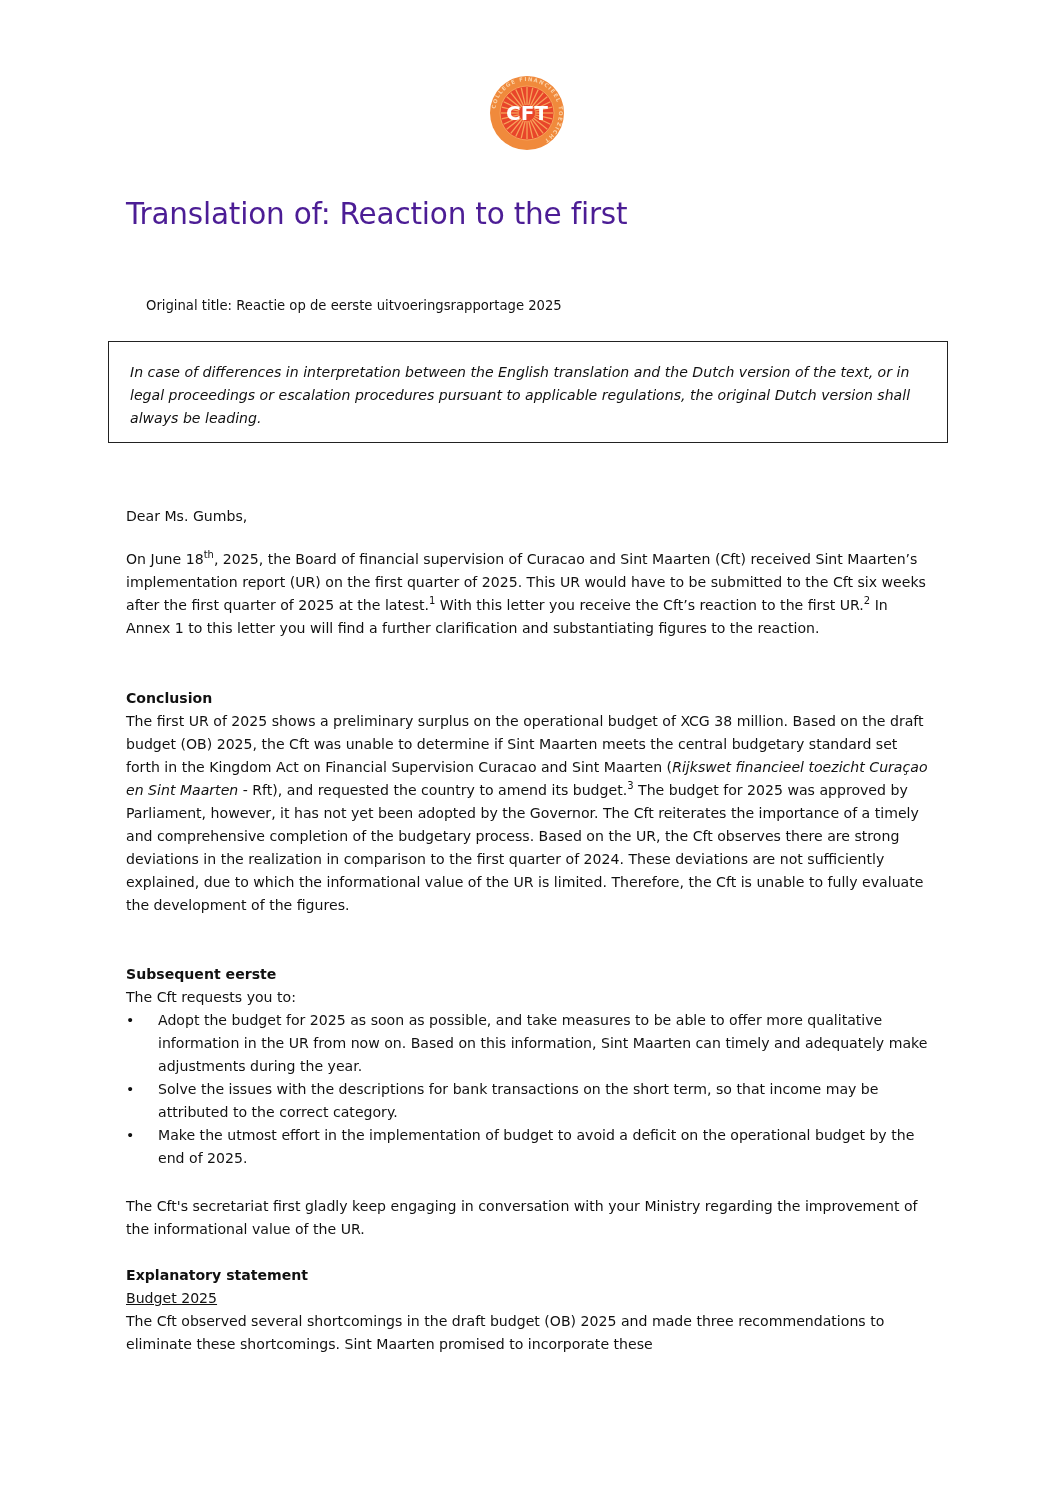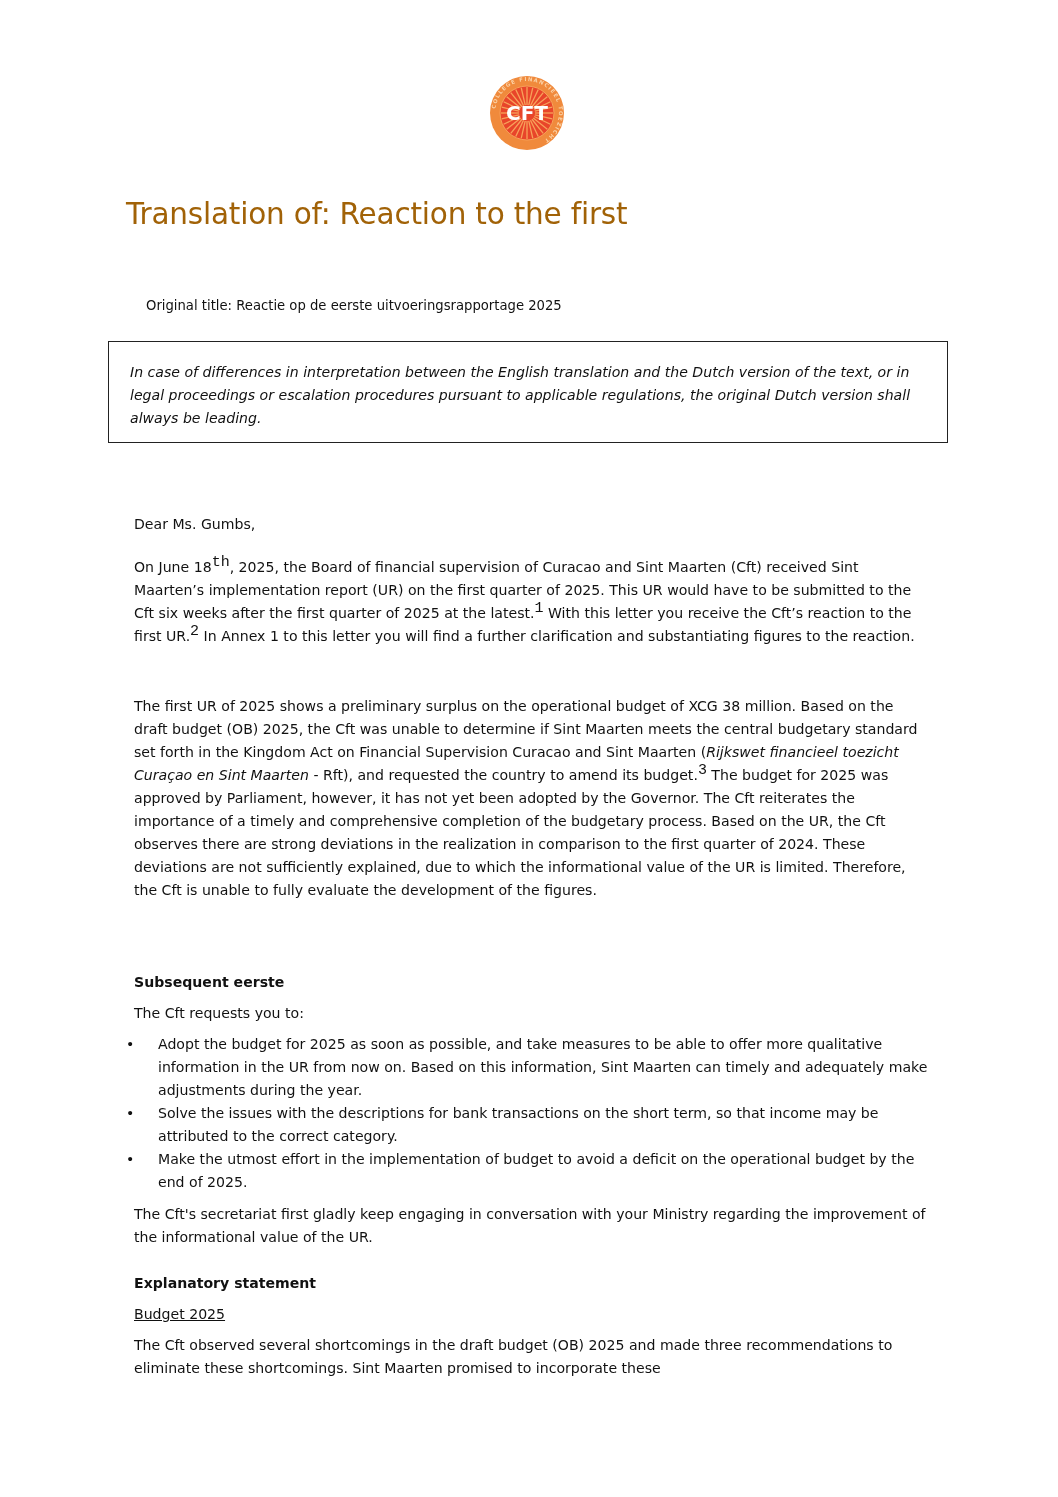--- a/index.html
+++ b/index.html
@@ -5,39 +5,39 @@
     html, body { margin: 0; padding: 0; background: #ffffff; }
     body {
       width: 1058px; height: 1497px; position: relative; overflow: hidden;
       font-family: "DejaVu Sans", sans-serif; color: #111111;
     }
     .page { position: absolute; left: 0; top: 0; width: 1058px; height: 1497px; }
     .logo { position: absolute; left: 489px; top: 75px; width: 76px; height: 76px; }
     .title {
       position: absolute; left: 126px; top: 196px; width: 800px;
       font-size: 29.5px; line-height: 36px; font-weight: normal; margin: 0;
-      letter-spacing: -0.2px; color: #a16207;
+      letter-spacing: -0.2px; color: #4c1d95;
     }
     .subtitle {
       position: absolute; left: 126px; top: 297px; font-size: 13.2px; line-height: 18px; margin-left: 20px;
     }
     .disclaimer {
       position: absolute; left: 108px; top: 341px; width: 840px; height: 102px;
       border: 1.5px solid #222; box-sizing: border-box;
     }
     .disclaimer p {
       margin: 0; position: absolute; left: 21px; top: 19px; width: 812px;
       font-style: italic; font-size: 14.1px; line-height: 23px; color: #111;
     }
     .body-text {
       position: absolute; left: 126px; width: 808px;
       font-size: 14.1px; line-height: 23px; color: #111;
     }
-    .body-text p { margin: 8px; }
-    sup { font-size: 15px; line-height: 0; vertical-align: super; font-family: Liberation Mono, monospace; }
+    .body-text p { margin: 0; }
+    sup { font-size: 10px; line-height: 0; vertical-align: super; }
     .h { font-weight: bold; }
     .u { text-decoration: underline; }
     ul.steps { list-style: none; margin: 0; padding: 0; }
     ul.steps li { position: relative; padding-left: 32px; }
     ul.steps li .bullet { position: absolute; left: 0; top: 0; }
   </style>
 </head>
 <body>
 
 <div class="page">
@@ -95,20 +95,21 @@
 
   <div class="body-text" style="top:505px;">
     <p>Dear Ms. Gumbs,</p>
   </div>
 
   <div class="body-text" style="top:548px;">
     <p><span>On June 18</span><sup>th</sup><span>, 2025, the Board of financial supervision of Curacao and Sint Maarten (Cft) received Sint Maarten’s implementation report (UR) on the first quarter of 2025. This UR would have to be submitted to the Cft six weeks after the first quarter of 2025 at the latest.</span><sup>1</sup><span> With this letter you receive the Cft’s reaction to the first UR.</span><sup>2</sup><span> In Annex 1 to this letter you will find a further clarification and substantiating figures to the reaction.</span></p>
   </div>
 
   <div class="body-text" style="top:687px;">
+    <p class="h">Conclusion</p>
     <p><span>The first UR of 2025 shows a preliminary surplus on the operational budget of XCG 38 million. Based on the draft budget (OB) 2025, the Cft was unable to determine if Sint Maarten meets the central budgetary standard set forth in the Kingdom Act on Financial Supervision Curacao and Sint Maarten (</span><i>Rijkswet financieel toezicht Curaçao en Sint Maarten</i><span> - Rft), and requested the country to amend its budget.</span><sup>3</sup><span> The budget for 2025 was approved by Parliament, however, it has not yet been adopted by the Governor. The Cft reiterates the importance of a timely and comprehensive completion of the budgetary process. Based on the UR, the Cft observes there are strong deviations in the realization in comparison to the first quarter of 2024. These deviations are not sufficiently explained, due to which the informational value of the UR is limited. Therefore, the Cft is unable to fully evaluate the development of the figures.</span></p>
   </div>
 
   <div class="body-text" style="top:963px;">
     <p class="h">Subsequent eerste</p>
     <p>The Cft requests you to:</p>
     <ul class="steps">
       <li><span class="bullet">•</span><span>Adopt the budget for 2025 as soon as possible, and take measures to be able to offer more qualitative information in the UR from now on. Based on this information, Sint Maarten can timely and adequately make adjustments during the year.</span></li>
       <li><span class="bullet">•</span><span>Solve the issues with the descriptions for bank transactions on the short term, so that income may be attributed to the correct category.</span></li>
       <li><span class="bullet">•</span><span>Make the utmost effort in the implementation of budget to avoid a deficit on the operational budget by the end of 2025.</span></li>

